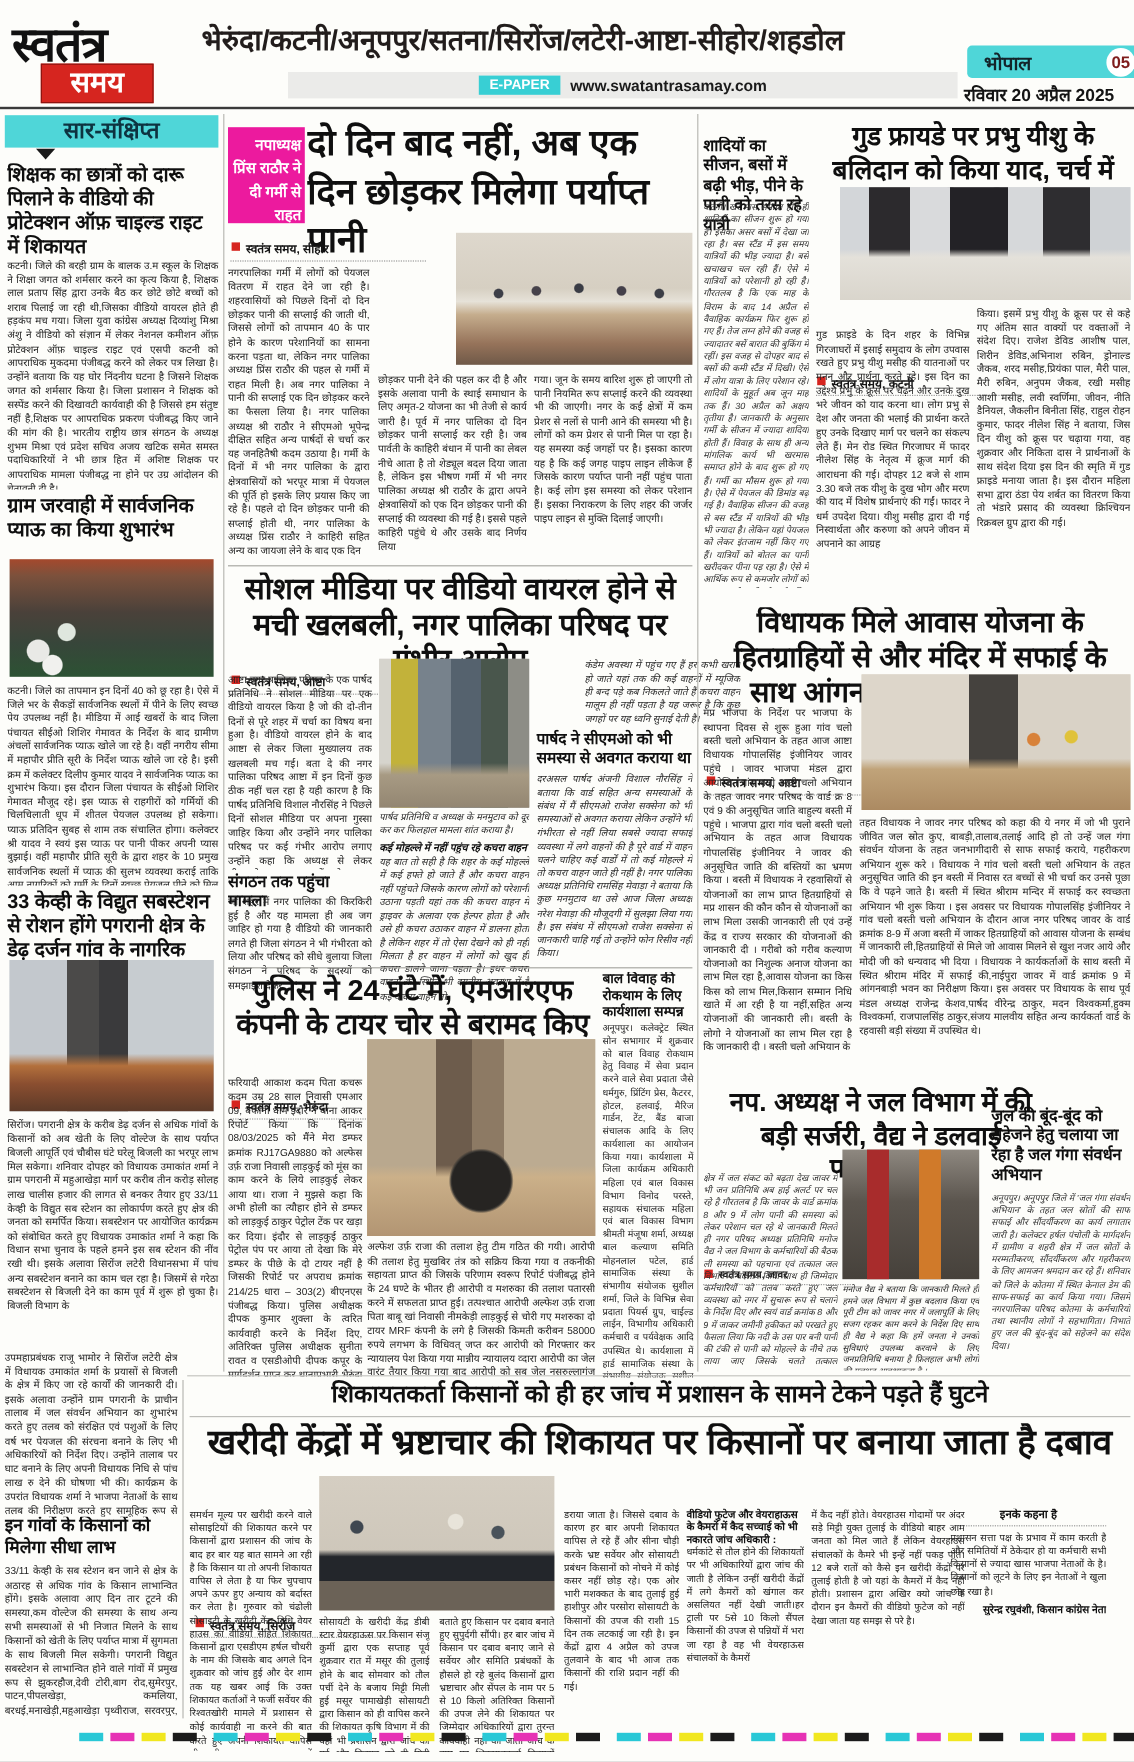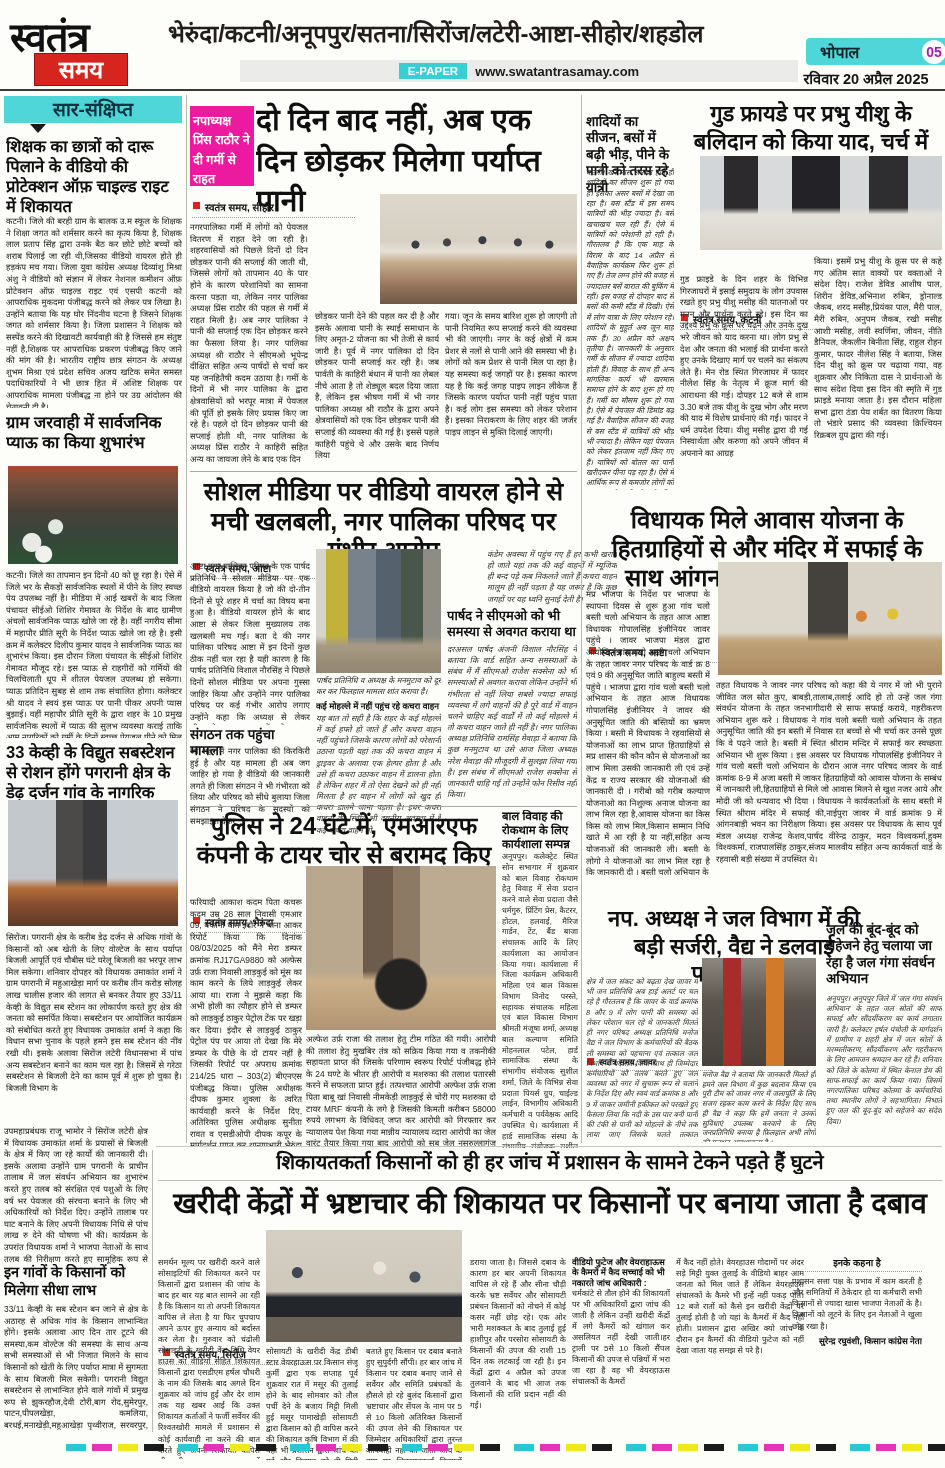--- a/index.html
+++ b/index.html
@@ -11,30 +11,30 @@
   .ctr{text-align:center;}
   .byline{font-size:10px;font-weight:bold;color:#151515;border-bottom:1px dotted #9a9a9a;padding:1px 0 3px 13px;position:relative;overflow:hidden;white-space:nowrap;}
   .byline::before{content:"";position:absolute;left:1px;top:3px;width:7px;height:7px;background:#d6251f;}
   .subhd{font-weight:bold;color:#101010;line-height:1.2;overflow:hidden;}
   .caption{font-size:7.8px;font-style:italic;line-height:1.35;color:#242424;text-align:justify;overflow:hidden;}
   .photo{overflow:hidden;}
   .vrule{position:absolute;width:1px;background:#b8b8b4;}
   .hrule{position:absolute;height:1px;background:#a8a8a4;}
   .sb-title{background:#4fd6d8;color:#0d3340;font-weight:bold;font-size:19px;text-align:center;line-height:27px;}
   .tri{width:0;height:0;border-left:8px solid transparent;border-right:8px solid transparent;border-top:9px solid #1a1a1a;}
-  .kicker{background:#ec1a9e;color:#ffffff;font-weight:bold;font-size:12.5px;line-height:1.55;text-align:left;padding:6px 3px;overflow:hidden;}
+  .kicker{background:#ec1a9e;color:#ffffff;font-weight:bold;font-size:12.5px;line-height:1.55;text-align:right;padding:6px 3px;overflow:hidden;}
   .mast1{font-size:40px;font-weight:bold;color:#111;letter-spacing:-1px;}
   .mast2{background:#d6251f;color:#fff;font-weight:bold;font-size:24px;text-align:center;line-height:31px;border:1px solid #8e1410;}
   .cities{font-size:24px;font-weight:bold;color:#221d1c;white-space:nowrap;}
   .epbar{background:#ebebe9;display:flex;align-items:center;justify-content:center;gap:8px;}
   .epbadge{background:#38cfd4;color:#fff;font-weight:bold;font-size:11.5px;padding:2px 9px;}
   .weburl{font-size:13px;color:#1b1b1b;font-weight:bold;}
   .edbadge{background:#4fd6d8;border-radius:4px;display:flex;align-items:center;justify-content:space-between;padding:0 4px 0 14px;}
   .edname{font-weight:bold;font-size:16px;color:#13242a;}
-  .pgcirc{background:#fff;border-radius:50%;width:24px;height:24px;font-weight:bold;font-size:14px;color:#a21caf;display:flex;align-items:center;justify-content:center;}
+  .pgcirc{background:#fff;border-radius:50%;width:24px;height:24px;font-weight:bold;font-size:14px;color:#7f1d1d;display:flex;align-items:center;justify-content:center;}
   .dateline{font-size:14.5px;font-weight:bold;color:#141414;text-align:center;white-space:nowrap;}
   .regs{display:flex;gap:6px;}
   .regs span{width:20px;height:7px;display:inline-block;}
   .rc{background:#29c8d6;} .rm{background:#e632b4;} .ry{background:#f1e71f;} .rk{background:#1b1b1b;}
 </style>
 </head>
 <body>
 
 <div id="page">
 
@@ -96,21 +96,21 @@
   <div class="ab hl ctr" style="left:190px;top:477px;width:387px;font-size:25px;line-height:1.18;">सोशल मीडिया पर वीडियो वायरल होने से मची खलबली, नगर पालिका परिषद पर गंभीर आरोप</div>
   <div class="ab byline" style="left:192px;top:541px;width:150px;">स्वतंत्र समय, आष्टा</div>
   <div class="ab bd" style="left:190px;top:561px;width:120px;height:164px;">आष्टा नगर पालिका परिषद के एक पार्षद प्रतिनिधि ने सोशल मीडिया पर एक वीडियो वायरल किया है जो की दो-तीन दिनों से पूरे शहर में चर्चा का विषय बना हुआ है। वीडियो वायरल होने के बाद आष्टा से लेकर जिला मुख्यालय तक खलबली मच गई। बता दे की नगर पालिका परिषद आष्टा में इन दिनों कुछ ठीक नहीं चल रहा है यही कारण है कि पार्षद प्रतिनिधि विशाल नौरसिंह ने पिछले दिनों सोशल मीडिया पर अपना गुस्सा जाहिर किया और उन्होंने नगर पालिका परिषद पर कई गंभीर आरोप लगाए उन्होंने कहा कि अध्यक्ष से लेकर सीएमओ तक समस्याओं को बताया जाता है लेकिन ध्यान नहीं दिया जा रहा है सबसे ज्यादा सफाई व्यवस्था को लेकर उन्होंने चिंता जाहिर की कहा कि गाड़ियों की संख्या ज्यादा दिखाई जा रही है जबकि वार्डों में संख्या कम है ऐसे कई गंभीर आरोप लगाए।</div>
   <div class="ab subhd" style="left:190px;top:727px;width:120px;font-size:13.5px;">संगठन तक पहुंचा मामला</div>
   <div class="ab bd" style="left:190px;top:746px;width:120px;height:104px;">जो शहर में नगर पालिका की किरकिरी हुई है और यह मामला ही अब जग जाहिर हो गया है वीडियो की जानकारी लगते ही जिला संगठन ने भी गंभीरता को लिया और परिषद को सीधे बुलाया जिला संगठन ने परिषद के सदस्यों को समझाइश देकर</div>
   <div class="ab photo" style="left:316px;top:549px;width:125px;height:124px;background:
       linear-gradient(180deg, rgba(0,0,0,0) 70%, #a79a83 78%, #938672 100%),
       linear-gradient(90deg,#d6d4cd 0 8%, #c2b23a 8% 26%, #77828c 26% 48%, #55626e 48% 68%, #49564c 68% 86%, #8d8d86 86% 100%),
       linear-gradient(180deg,#dad7d0 0%,#cfccc4 100%);"></div>
   <div class="ab caption" style="left:316px;top:676px;width:125px;height:24px;">पार्षद प्रतिनिधि व अध्यक्ष के मनमुटाव को दूर कर कर फिलहाल मामला शांत कराया है।</div>
-  <div class="ab subhd" style="left:316px;top:701px;width:125px;font-size:8.6px;">कई मोहल्ले में नहीं पहुंच रहे कचरा वाहन</div>
+  <div class="ab subhd" style="left:316px;top:701px;width:125px;font-size:8.6px;font-style:italic;">कई मोहल्ले में नहीं पहुंच रहे कचरा वाहन</div>
   <div class="ab bdi" style="left:316px;top:713px;width:125px;height:138px;">यह बात तो सही है कि शहर के कई मोहल्ले में कई हफ्ते हो जाते हैं और कचरा वाहन नहीं पहुंचते जिसके कारण लोगों को परेशानी उठाना पड़ती यहां तक की कचरा वाहन में ड्राइवर के अलावा एक हेल्पर होता है और उसे ही कचरा उठाकर वाहन में डालना होता है लेकिन शहर में तो ऐसा देखने को ही नहीं मिलता है हर वाहन में लोगों को खुद ही कचरा डालने जाना पड़ता है। इधर कचरा वाहनों की स्थिति भी दयनीय अवस्था में है कई कचरा वाहन तो</div>
   <div class="ab bdi" style="left:447px;top:549px;width:130px;height:58px;margin-left:40px;">कंडेम अवस्था में पहुंच गए हैं हर कभी खराब हो जाते यहां तक की कई वाहनों में म्यूजिक ही बन्द पड़े कब निकलते जाते हैं कचरा वाहन मालूम ही नहीं पड़ता है यह जरूर है कि कुछ जगहों पर यह ध्वनि सुनाई देती है।</div>
   <div class="ab subhd" style="left:447px;top:608px;width:130px;font-size:13px;">पार्षद ने सीएमओ को भी समस्या से अवगत कराया था</div>
   <div class="ab bdi" style="left:447px;top:644px;width:130px;height:206px;">दरअसल पार्षद अंजनी विशाल नौरसिंह ने बताया कि वार्ड सहित अन्य समस्याओं के संबंध में मैं सीएमओ राजेश सक्सेना को भी समस्याओं से अवगत कराया लेकिन उन्होंने भी गंभीरता से नहीं लिया सबसे ज्यादा सफाई व्यवस्था में लगे वाहनों की है पूरे वार्ड में वाहन चलने चाहिए कई वार्डों में तो कई मोहल्ले में तो कचरा वाहन जाते ही नहीं है। नगर पालिका अध्यक्ष प्रतिनिधि रामसिंह मेवाड़ा ने बताया कि कुछ मनमुटाव था उसे आज जिला अध्यक्ष नरेश मेवाड़ा की मौजूदगी में सुलझा लिया गया है। इस संबंध में सीएमओ राजेश सक्सेना से जानकारी चाहि गई तो उन्होंने फोन रिसीव नहीं किया।</div>
   <div class="hrule" style="left:190px;top:806px;width:387px;"></div>
 
   <div class="ab hl ctr" style="left:190px;top:812px;width:308px;font-size:24px;line-height:1.2;">पुलिस ने 24 घंटे में, एमआरएफ कंपनी के टायर चोर से बरामद किए</div>
   <div class="ab byline" style="left:192px;top:876px;width:140px;">स्वतंत्र समय, भैरुंदा</div>
   <div class="ab bd" style="left:190px;top:897px;width:112px;height:250px;">फरियादी आकाश कदम पिता कचरू कदम उम्र 28 साल निवासी एमआर 09, बर्फानी धाम इंदौर ने थाना आकर रिपोर्ट किया कि दिनांक 08/03/2025 को मैंने मेरा डम्फर क्रमांक RJ17GA9880 को अल्फेस उर्फ़ राजा निवासी लाड़कुई को मूंस का काम करने के लिये लाड़कुई लेकर आया था। राजा ने मुझसे कहा कि अभी होली का त्यौहार होने से डम्फर को लाड़कुई ठाकुर पेट्रोल टेंक पर खड़ा कर दिया। इंदौर से लाड़कुई ठाकुर पेट्रोल पंप पर आया तो देखा कि मेरे डम्फर के पीछे के दो टायर नहीं है जिसकी रिपोर्ट पर अपराध क्रमांक 214/25 धारा – 303(2) बीएनएस पंजीबद्ध किया। पुलिस अधीक्षक दीपक कुमार शुक्ला के त्वरित कार्यवाही करने के निर्देश दिए, अतिरिक्त पुलिस अधीक्षक सुनीता रावत व एसडीओपी दीपक कपूर के मार्गदर्शन प्राप्त कर थानाप्रभारी भैरुंदा द्वारा अपराध क्रमांक 214/25 – 303(2) बीएनएस में संदेही आरोपी</div>
   <div class="ab photo" style="left:306px;top:866px;width:190px;height:164px;background:

